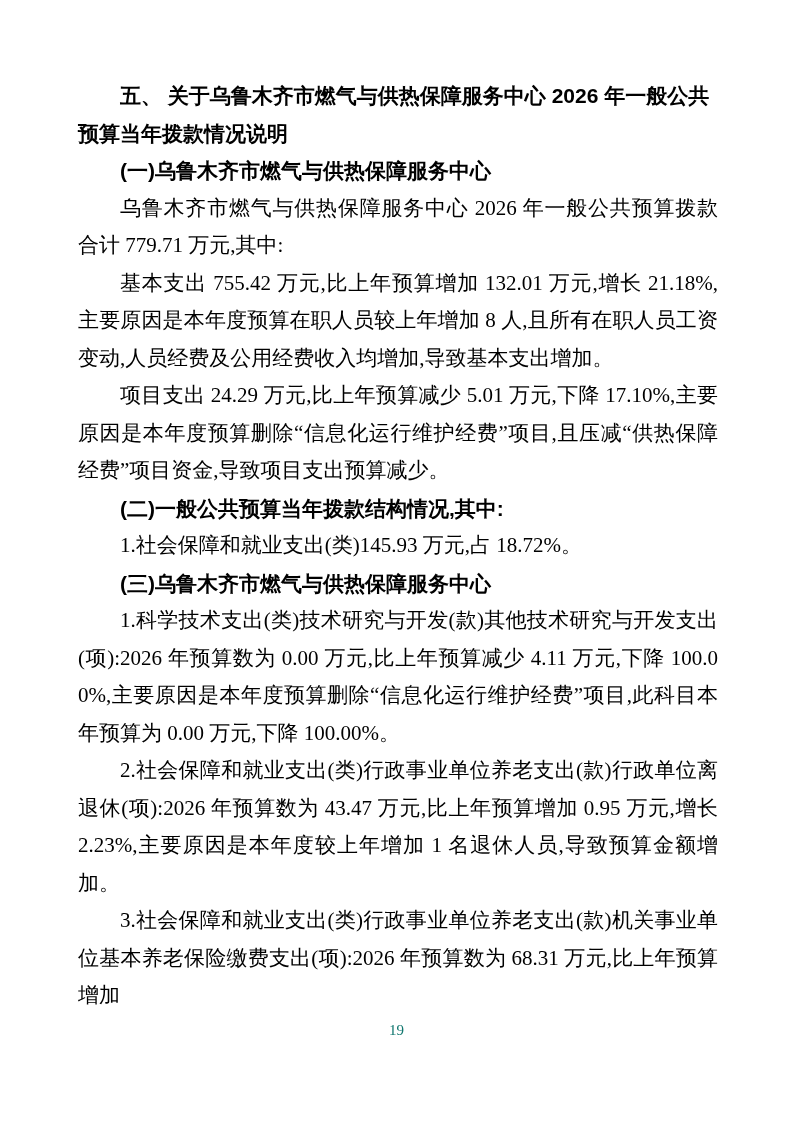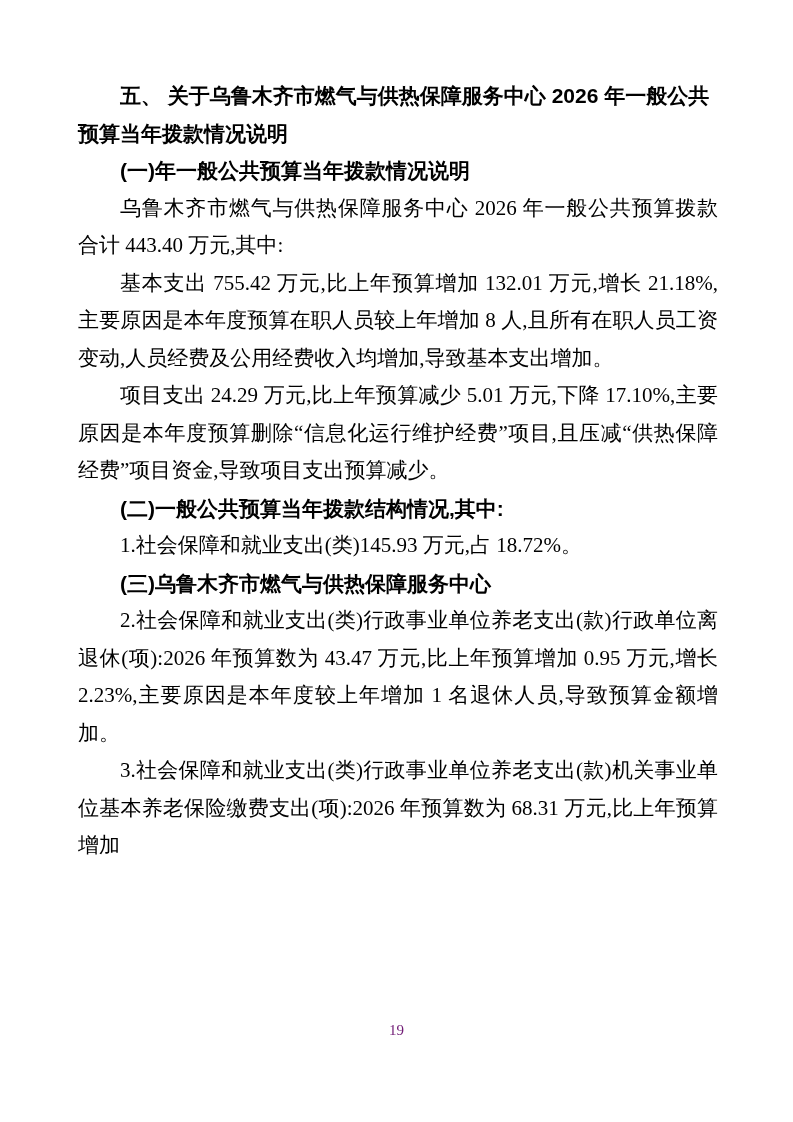--- a/index.html
+++ b/index.html
@@ -38,33 +38,34 @@
     }
     .page-number {
       position: absolute;
       left: 0;
       top: 1020px;
       width: 100%;
       text-align: center;
       font-size: 15px;
       line-height: 20px;
       font-family: "Liberation Serif", "DejaVu Serif", serif;
-      color: #701a75;
+      color: #0f766e;
     }
   </style>
 </head>
 <body>
 
 <div class="page">
   <div class="content">
     <p class="para title">五、 关于乌鲁木齐市燃气与供热保障服务中心 2026 年一般公共预算当年拨款情况说明</p>
-    <p class="para heading">(一)年一般公共预算当年拨款情况说明</p>
-    <p class="para body">乌鲁木齐市燃气与供热保障服务中心 2026 年一般公共预算拨款合计 443.40 万元,其中:</p>
+    <p class="para heading">(一)乌鲁木齐市燃气与供热保障服务中心</p>
+    <p class="para body">乌鲁木齐市燃气与供热保障服务中心 2026 年一般公共预算拨款合计 779.71 万元,其中:</p>
     <p class="para body">基本支出 755.42 万元,比上年预算增加 132.01 万元,增长 21.18%,主要原因是本年度预算在职人员较上年增加 8 人,且所有在职人员工资变动,人员经费及公用经费收入均增加,导致基本支出增加。</p>
     <p class="para body">项目支出 24.29 万元,比上年预算减少 5.01 万元,下降 17.10%,主要原因是本年度预算删除“信息化运行维护经费”项目,且压减“供热保障经费”项目资金,导致项目支出预算减少。</p>
     <p class="para heading">(二)一般公共预算当年拨款结构情况,其中:</p>
     <p class="para body">1.社会保障和就业支出(类)145.93 万元,占 18.72%。</p>
     <p class="para heading">(三)乌鲁木齐市燃气与供热保障服务中心</p>
+    <p class="para body">1.科学技术支出(类)技术研究与开发(款)其他技术研究与开发支出(项):2026 年预算数为 0.00 万元,比上年预算减少 4.11 万元,下降 100.00%,主要原因是本年度预算删除“信息化运行维护经费”项目,此科目本年预算为 0.00 万元,下降 100.00%。</p>
     <p class="para body">2.社会保障和就业支出(类)行政事业单位养老支出(款)行政单位离退休(项):2026 年预算数为 43.47 万元,比上年预算增加 0.95 万元,增长 2.23%,主要原因是本年度较上年增加 1 名退休人员,导致预算金额增加。</p>
     <p class="para body">3.社会保障和就业支出(类)行政事业单位养老支出(款)机关事业单位基本养老保险缴费支出(项):2026 年预算数为 68.31 万元,比上年预算增加</p>
   </div>
   <div class="page-number">19</div>
 </div>
 
 </body></html>

